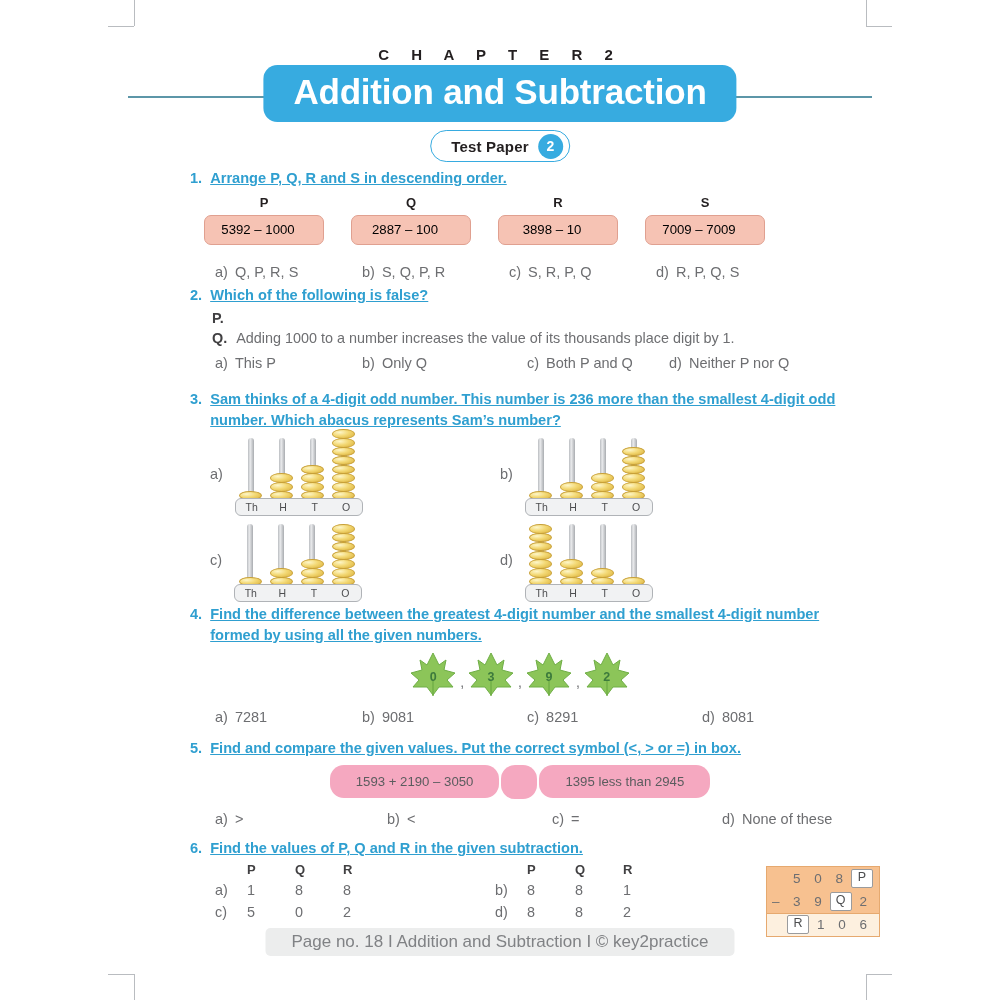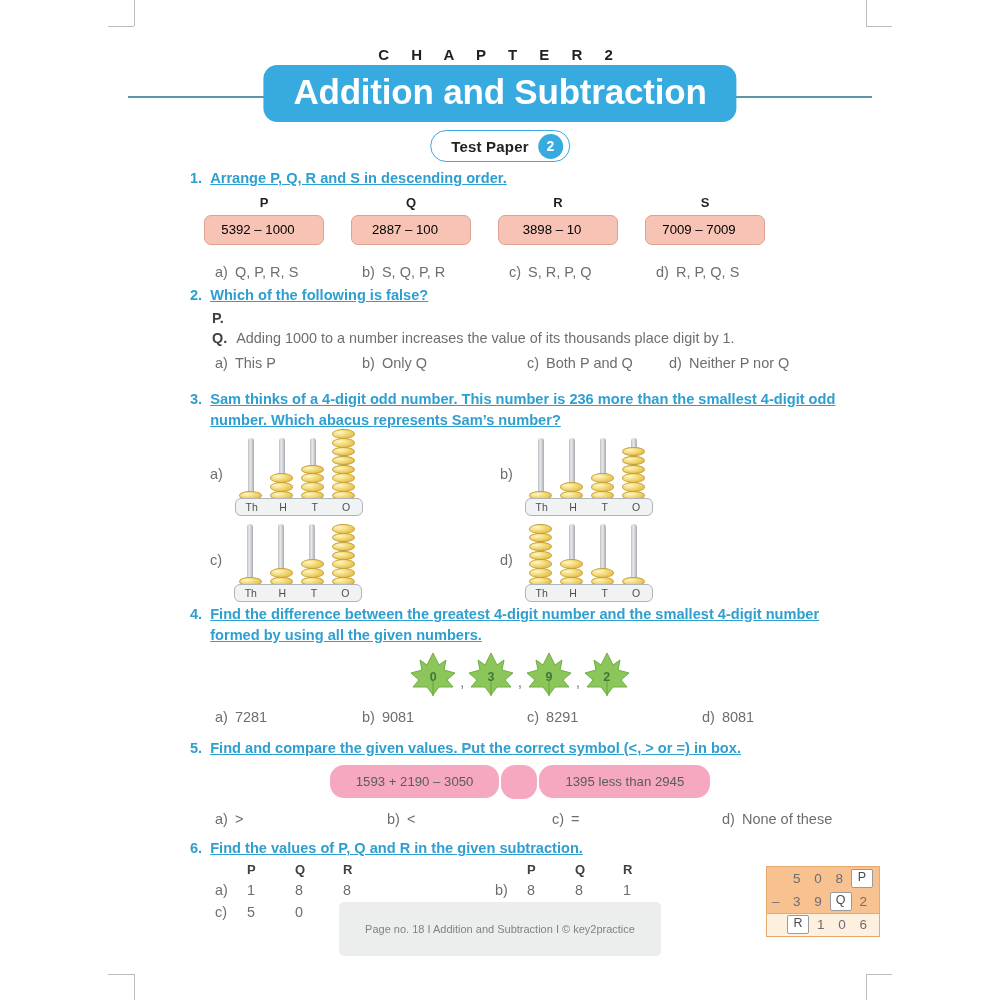--- a/index.html
+++ b/index.html
@@ -271,22 +271,22 @@
   .sub-cell.spacer { flex: 0 0 14px; }
 
   
   .footer {
     position: absolute;
     left: 50%;
     transform: translateX(-50%);
     bottom: 44px;
     background: #eceded;
     border-radius: 5px;
-    padding: 21px 26px;
-    font-size: 11px;
+    padding: 4px 26px;
+    font-size: 17px;
     color: #808285;
     white-space: nowrap;
     margin-top: 31px;
   }
 </style>
 </head>
 <body>
 
 <div class="crop crop-v" style="left:134px; top:0;"></div>
 <div class="crop crop-h" style="left:108px; top:26px;"></div>

